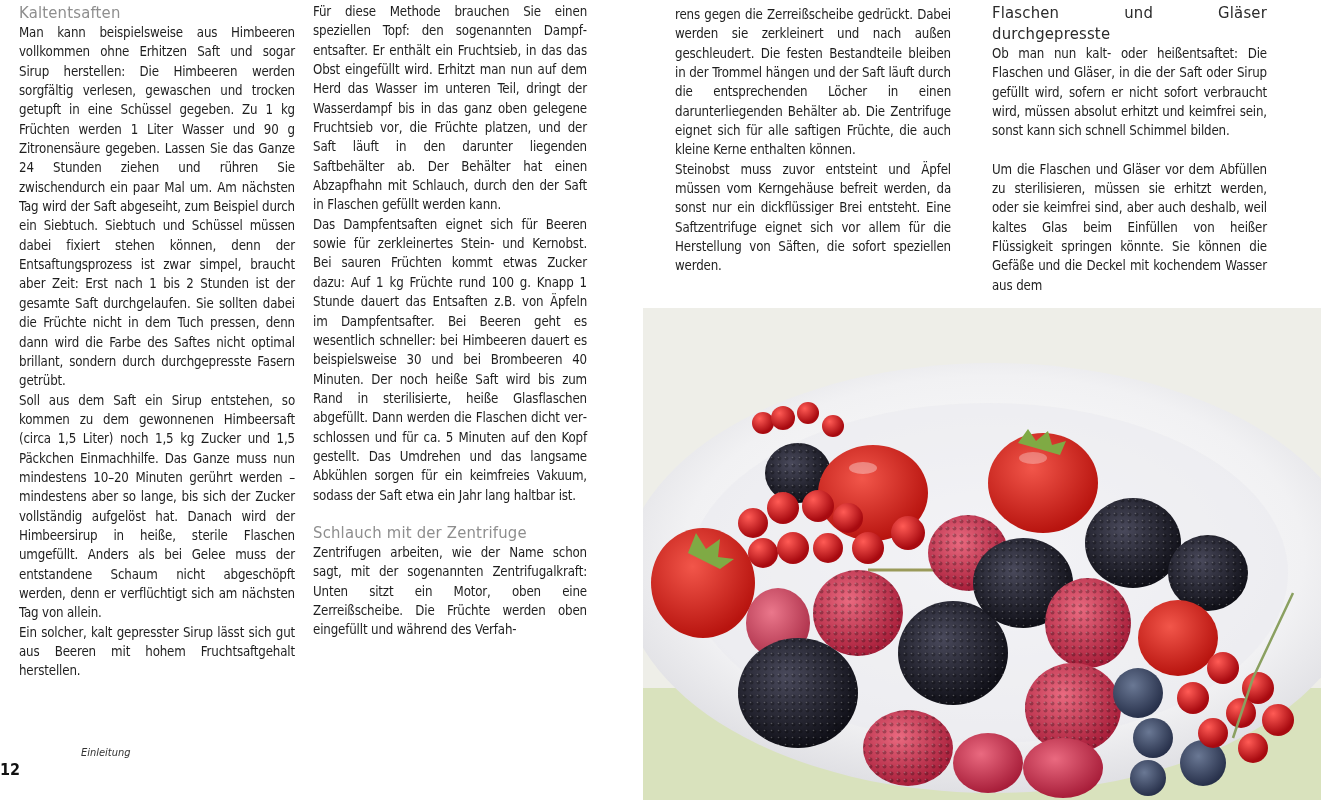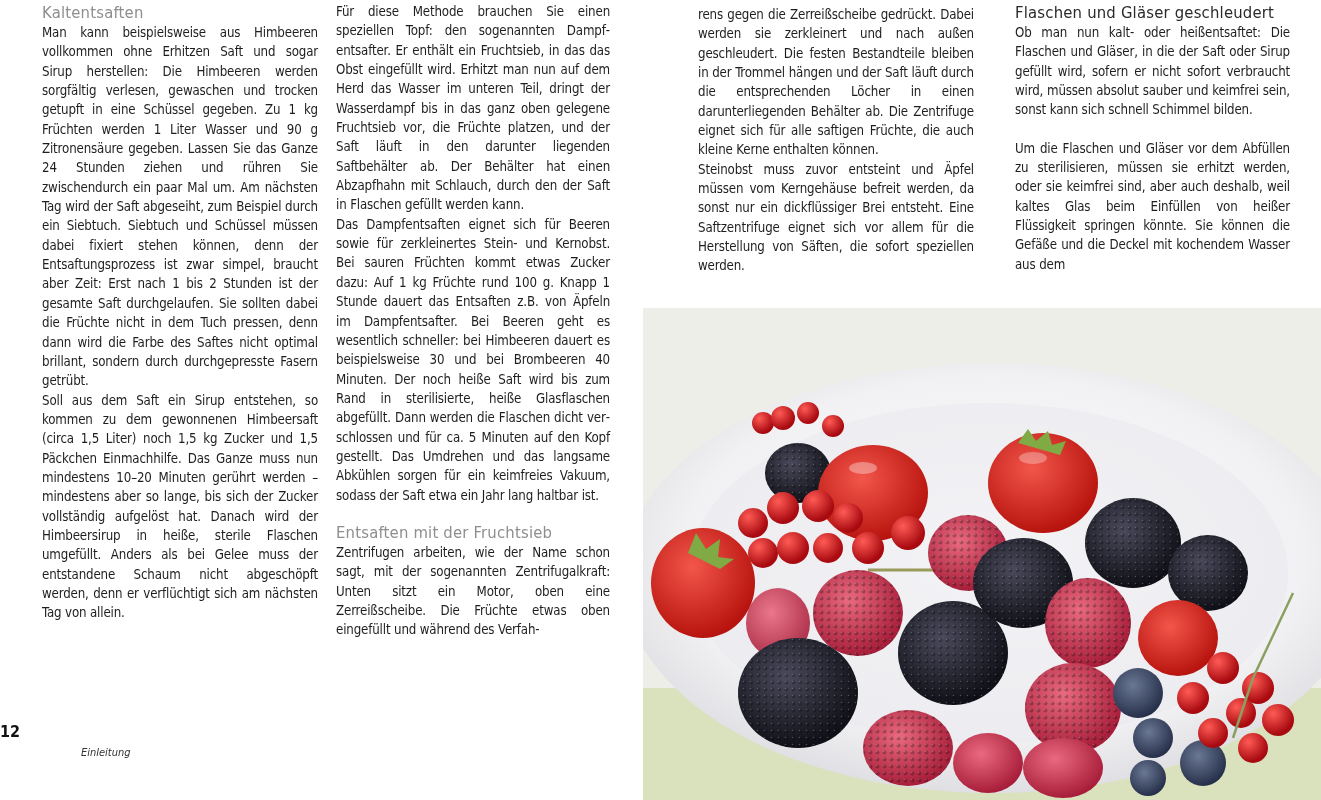--- a/index.html
+++ b/index.html
@@ -6,76 +6,77 @@
   body {
     width: 1321px; height: 800px; overflow: hidden;
     background: #ffffff; position: relative;
     font-family: "DejaVu Sans Condensed", "DejaVu Sans", sans-serif;
     color: #1e1e1e;
   }
   .col {
     position: absolute; top: 2px;
     font-size: 13.2px; line-height: 19.35px;
     letter-spacing: -0.15px;
-    text-align: justify; hyphens: manual; margin-left: 23px;
+    text-align: justify; hyphens: manual;
   }
   .col p { margin: 0; }
   .col h2 {
     margin: 0; font-weight: normal;
     font-size: 16.5px; line-height: 21px;
     color: #8e8e8e; letter-spacing: 0.2px;
   }
   .col h2.dark { color: #2a2a2a; }
   .col .gap { height: 19px; }
   .col .secgap { height: 17px; }
   #col1 { left: 19px; width: 276px; }
   #col2 { left: 313px; width: 274px; }
   #col3 { left: 675px; width: 276px; top: 5px; }
   #col4 { left: 992px; width: 275px; }
   .last { text-align-last: left; }
   .footer-num {
-    position: absolute; left: 0; top: 722px;
+    position: absolute; left: 0; top: 760px;
     font-size: 16px; color: #111; font-weight: bold;
   }
   .footer-title {
     position: absolute; left: 81px; top: 746px;
     font-size: 11px; color: #333; font-style: italic;
   }
   .photo {
     position: absolute; left: 643px; top: 308px;
     width: 678px; height: 492px; overflow: hidden;
     background: linear-gradient(180deg, #eeeee6 0%, #f0f0ec 40%, #e6e9d8 80%, #cfdcae 100%);
   }
   .photo svg { position: absolute; left: 0; top: 0; }
 </style>
 </head>
 <body>
 
 <div class="col" id="col1">
   <h2>Kaltentsaften</h2>
   <p>Man kann beispielsweise aus Himbeeren vollkommen ohne Erhitzen Saft und sogar Sirup herstellen: Die Himbeeren werden sorgfältig verlesen, gewaschen und tro­cken getupft in eine Schüssel gegeben. Zu 1 kg Früchten werden 1 Liter Wasser und 90 g Zitronensäure gegeben. Lassen Sie das Ganze 24 Stunden ziehen und rühren Sie zwischendurch ein paar Mal um. Am nächsten Tag wird der Saft abgeseiht, zum Beispiel durch ein Siebtuch. Siebtuch und Schüssel müssen dabei fixiert stehen kön­nen, denn der Entsaftungsprozess ist zwar simpel, braucht aber Zeit: Erst nach 1 bis 2 Stunden ist der gesamte Saft durchge­laufen. Sie sollten dabei die Früchte nicht in dem Tuch pressen, denn dann wird die Farbe des Saftes nicht optimal brillant, sondern durch durchgepresste Fasern getrübt.</p>
   <p>Soll aus dem Saft ein Sirup entstehen, so kommen zu dem gewonnenen Himbeer­saft (circa 1,5 Liter) noch 1,5 kg Zucker und 1,5 Päckchen Einmachhilfe. Das Ganze muss nun mindestens 10–20 Minuten ge­rührt werden – mindestens aber so lange, bis sich der Zucker vollständig aufgelöst hat. Danach wird der Himbeersirup in heiße, sterile Flaschen umgefüllt. Anders als bei Gelee muss der entstandene Schaum nicht abgeschöpft werden, denn er verflüchtigt sich am nächsten Tag von allein.</p>
+  <p class="last">Ein solcher, kalt gepresster Sirup lässt sich gut aus Beeren mit hohem Frucht­saftgehalt herstellen.</p>
 </div>
 
 <div class="col" id="col2">
   <p>Für diese Methode brauchen Sie einen speziellen Topf: den sogenannten Dampf­entsafter. Er enthält ein Fruchtsieb, in das das Obst eingefüllt wird. Erhitzt man nun auf dem Herd das Wasser im unteren Teil, dringt der Wasserdampf bis in das ganz oben gelegene Fruchtsieb vor, die Früch­te platzen, und der Saft läuft in den da­runter liegenden Saftbehälter ab. Der Be­hälter hat einen Abzapfhahn mit Schlauch, durch den der Saft in Flaschen gefüllt werden kann.</p>
   <p>Das Dampfentsaften eignet sich für Bee­ren sowie für zerkleinertes Stein- und Kernobst. Bei sauren Früchten kommt etwas Zucker dazu: Auf 1 kg Früchte rund 100 g. Knapp 1 Stunde dauert das Ent­saften z.B. von Äpfeln im Dampfentsafter. Bei Beeren geht es wesentlich schneller: bei Himbeeren dauert es beispielsweise 30 und bei Brombeeren 40 Minuten. Der noch heiße Saft wird bis zum Rand in ste­rilisierte, heiße Glasflaschen abgefüllt. Dann werden die Flaschen dicht ver­schlossen und für ca. 5 Minuten auf den Kopf gestellt. Das Umdrehen und das langsame Abkühlen sorgen für ein keim­freies Vakuum, sodass der Saft etwa ein Jahr lang haltbar ist.</p>
   <div class="secgap"></div>
-  <h2>Entsaften mit der Fruchtsieb</h2>
-  <p>Zentrifugen arbeiten, wie der Name schon sagt, mit der sogenannten Zentri­fugalkraft: Unten sitzt ein Motor, oben eine Zerreißscheibe. Die Früchte etwas oben eingefüllt und während des Verfah­-</p>
+  <h2>Schlauch mit der Zentrifuge</h2>
+  <p>Zentrifugen arbeiten, wie der Name schon sagt, mit der sogenannten Zentri­fugalkraft: Unten sitzt ein Motor, oben eine Zerreißscheibe. Die Früchte werden oben eingefüllt und während des Verfah­-</p>
 </div>
 
 <div class="col" id="col3">
   <p>rens gegen die Zerreißscheibe gedrückt. Dabei werden sie zerkleinert und nach außen geschleudert. Die festen Bestand­teile bleiben in der Trommel hängen und der Saft läuft durch die entsprechenden Löcher in einen darunterliegenden Be­hälter ab. Die Zentrifuge eignet sich für alle saftigen Früchte, die auch kleine Kerne enthalten können.</p>
   <p>Steinobst muss zuvor entsteint und Äpfel müssen vom Kerngehäuse befreit wer­den, da sonst nur ein dickflüssiger Brei entsteht. Eine Saftzentrifuge eignet sich vor allem für die Herstellung von Säften, die sofort speziellen werden.</p>
 </div>
 
 <div class="col" id="col4">
-  <h2 class="dark">Flaschen und Gläser geschleudert</h2>
-  <p>Ob man nun kalt- oder heißentsaftet: Die Flaschen und Gläser, in die der Saft oder Sirup gefüllt wird, sofern er nicht sofort verbraucht wird, müssen absolut sauber und keimfrei sein, sonst kann sich schnell Schimmel bilden.</p>
+  <h2 class="dark">Flaschen und Gläser durchgepresste</h2>
+  <p>Ob man nun kalt- oder heißentsaftet: Die Flaschen und Gläser, in die der Saft oder Sirup gefüllt wird, sofern er nicht sofort verbraucht wird, müssen absolut erhitzt und keimfrei sein, sonst kann sich schnell Schimmel bilden.</p>
   <div class="gap"></div>
   <p>Um die Flaschen und Gläser vor dem Ab­füllen zu sterilisieren, müssen sie erhitzt werden, oder sie keimfrei sind, aber auch deshalb, weil kaltes Glas beim Ein­füllen von heißer Flüssigkeit springen könnte. Sie können die Gefäße und die Deckel mit kochendem Wasser aus dem</p>
 </div>
 
 <div class="footer-num">12</div>
 <div class="footer-title">Einleitung</div>
 
 <div class="photo">
   <svg width="678" height="492" viewBox="0 0 678 492">
     <defs>

